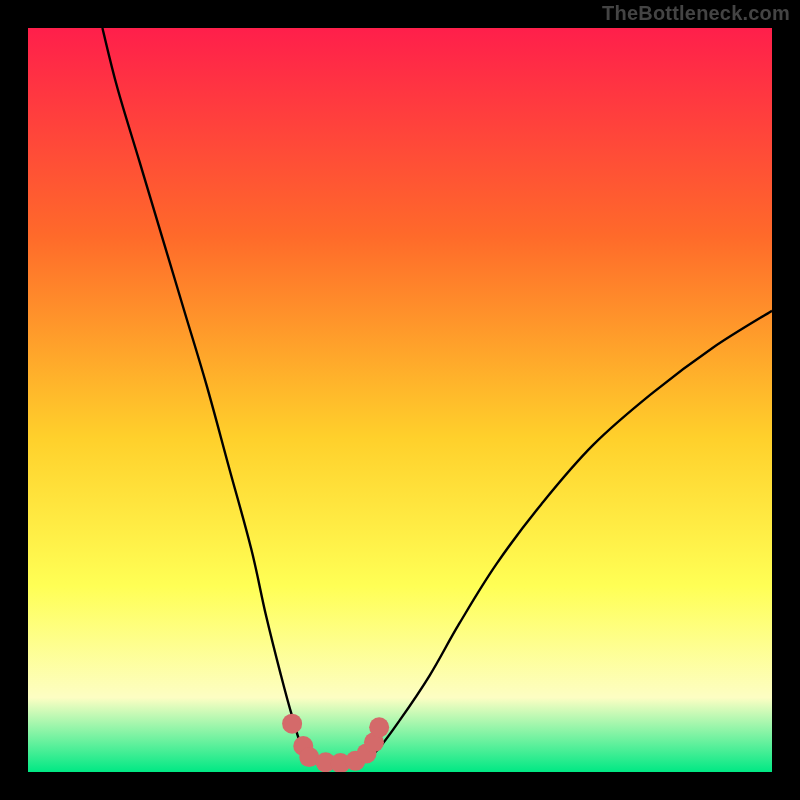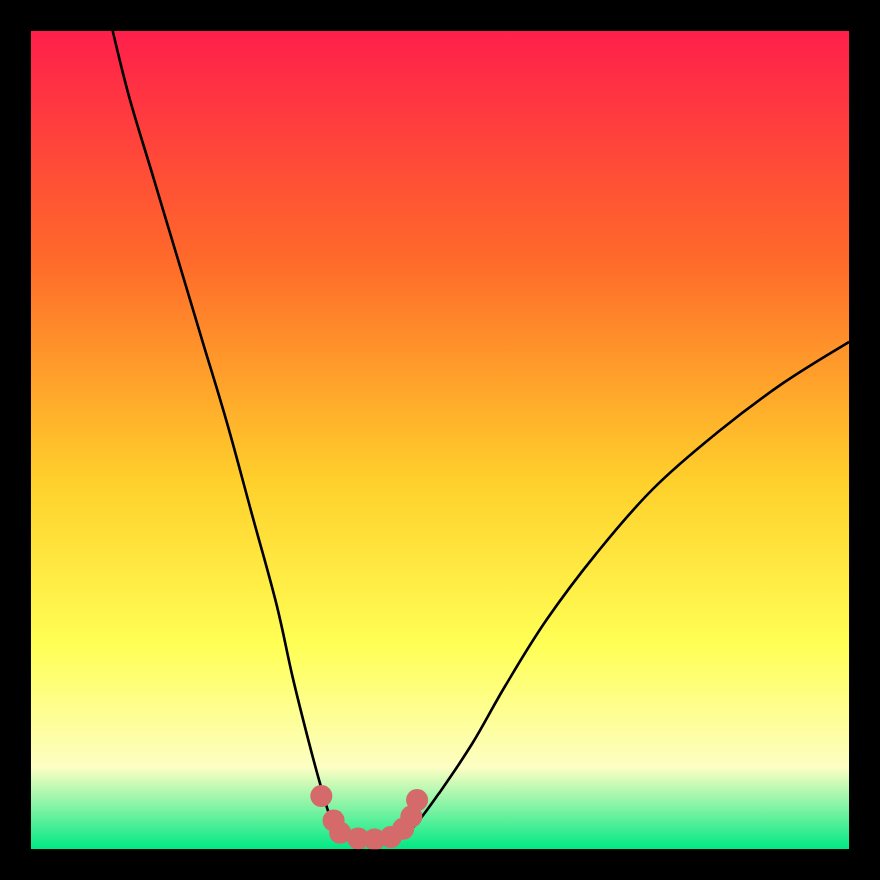--- a/index.html
+++ b/index.html
@@ -33,20 +33,21 @@
     top: 28px;
     width: 744px;
     height: 744px;
   }
   svg { display: block; }
 </style>
 </head>
 <body>
 
 <div class="frame">
+  <div class="watermark">TheBottleneck.com</div>
 
   <div class="plot">
     <svg id="chart-svg" width="744" height="744" viewBox="0 0 744 744">
       <defs>
         <linearGradient id="bg-grad" x1="0" y1="0" x2="0" y2="1">
           <stop id="g0" offset="0%" stop-color="#ff1f4b"></stop>
           <stop id="g1" offset="28%" stop-color="#ff6a2a"></stop>
           <stop id="g2" offset="55%" stop-color="#ffd02b"></stop>
           <stop id="g3" offset="75%" stop-color="#ffff55"></stop>
           <stop id="g4" offset="90%" stop-color="#fdfec3"></stop>

